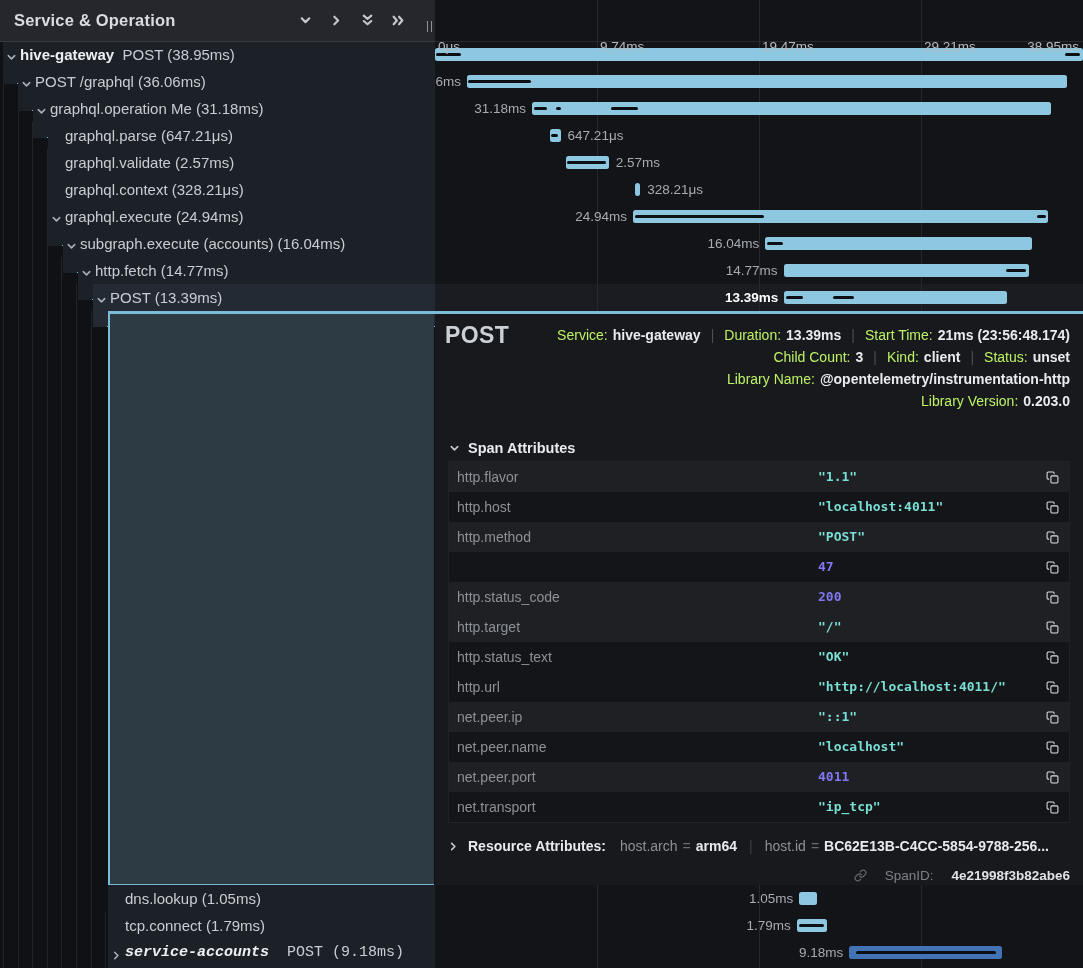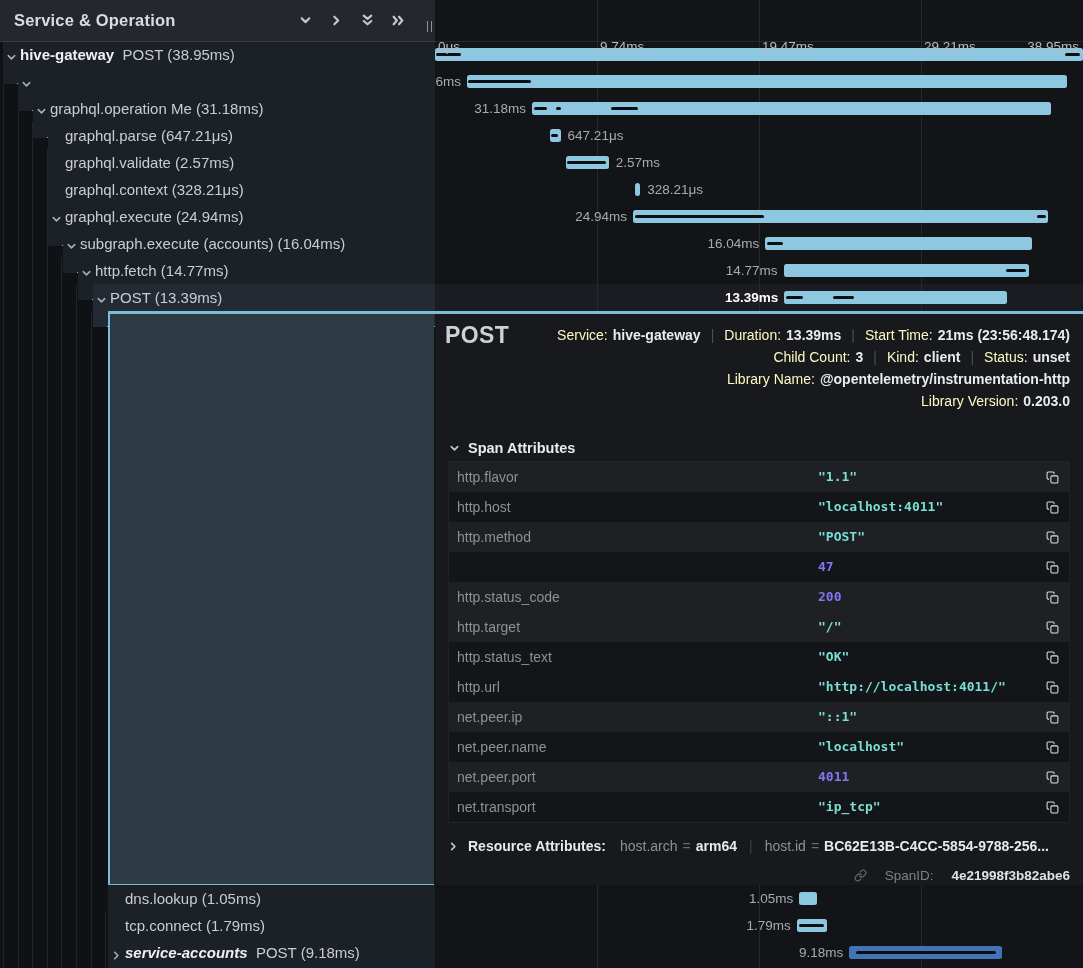--- a/index.html
+++ b/index.html
@@ -37,21 +37,21 @@
   .bar{position:absolute;height:13px;border-radius:2.5px;z-index:1;}
   .bar-mark{position:absolute;top:5px;height:3px;background:#0c1014;border-radius:1.5px;}
   .bar-label{position:absolute;height:27px;line-height:27px;font-size:13.5px;color:#a6abb2;white-space:nowrap;z-index:1;}
   .bar-label.bold{color:#ffffff;font-weight:700;}
   
   #detail-divider{position:absolute;left:108px;top:311px;width:975px;height:3px;background:#7cbcdb;z-index:6;}
   #panel{position:absolute;left:435px;top:314px;width:648px;height:571px;background:#17191d;z-index:5;}
   #panel-title{position:absolute;left:10px;top:8px;font-size:23px;font-weight:600;color:#ccd1d7;letter-spacing:.4px;}
   #overview{position:absolute;right:13px;top:10px;display:flex;flex-direction:column;align-items:flex-end;}
   .ov-line{display:flex;align-items:center;height:22px;font-size:14px;white-space:nowrap;}
-  .ov-label{color:#fef9c3;}
+  .ov-label{color:#bef264;}
   .ov-value{color:#e9ebee;font-weight:700;margin-left:5px;}
   .ov-sep{color:#4b4e54;margin:0 10px;font-weight:300;}
   #attr-header{position:absolute;left:14px;top:126px;display:flex;align-items:center;gap:8px;cursor:pointer;}
   #attr-header svg{stroke:#c6cad0;fill:none;stroke-width:1.8;stroke-linecap:round;stroke-linejoin:round;}
   #attr-title{font-size:14.5px;font-weight:700;color:#e8eaec;}
   #attr-table{position:absolute;left:13px;right:13px;top:147px;border:1px solid rgba(255,255,255,0.045);box-sizing:border-box;}
   .attr-row{position:relative;height:30px;}
   .attr-row.odd{background:#1e2024;}
   .attr-row.even{background:#131518;}
   .attr-key{position:absolute;left:8px;top:0;height:30px;line-height:30px;font-size:14px;color:#8d9197;white-space:nowrap;}
@@ -119,20 +119,21 @@
               <polyline points="2.5,4 6,7.5 9.5,4"></polyline>
             </svg></span>
           <span class="row-label" style="left: 20px;"><b>hive-gateway</b>&nbsp; POST (38.95ms)</span>
           <div class="row-border" style="left: 17px;"></div>
         </div>
         <div class="tree-row" style="top: 68px;">
           <div class="row-bg" style="left: 18px;"></div>
           <span class="row-chev" style="left: 21px;"><svg width="11" height="11" viewBox="0 0 12 12" style="stroke: rgb(170, 176, 183);">
               <polyline points="2.5,4 6,7.5 9.5,4"></polyline>
             </svg></span>
+          <span class="row-label" style="left: 35px;">POST /graphql (36.06ms)</span>
           <div class="row-border" style="left: 32px;"></div>
         </div>
         <div class="tree-row" style="top: 95px;">
           <div class="row-bg" style="left: 33px;"></div>
           <span class="row-chev" style="left: 36px;"><svg width="11" height="11" viewBox="0 0 12 12" style="stroke: rgb(170, 176, 183);">
               <polyline points="2.5,4 6,7.5 9.5,4"></polyline>
             </svg></span>
           <span class="row-label" style="left: 50px;">graphql.operation Me (31.18ms)</span>
           <div class="row-border" style="left: 47px;"></div>
         </div>
@@ -191,21 +192,21 @@
         <div class="tree-row" style="top: 912px;">
           <div class="row-bg" style="left: 108px;"></div>
           <span class="row-label" style="left: 125px;">tcp.connect (1.79ms)</span>
           <div class="row-border" style="left: 122px;"></div>
         </div>
         <div class="tree-row" style="top: 939px;">
           <div class="row-bg" style="left: 108px;"></div>
           <span class="row-chev" style="left: 111px;"><svg width="11" height="11" viewBox="0 0 12 12" style="stroke: rgb(170, 176, 183);">
               <polyline points="4,2.5 7.5,6 4,9.5"></polyline>
             </svg></span>
-          <span class="row-label" style="left: 125px;"><b class="it">service-accounts</b>&nbsp; POST (9.18ms)</span>
+          <span class="row-label" style="left: 125px; font-family: Liberation Mono, monospace;"><b class="it">service-accounts</b>&nbsp; POST (9.18ms)</span>
           <div class="row-border" style="left: 122px;"></div>
         </div>
       </div>
     <div id="detail-left"></div>
   <div class="guide" style="left: 3px; top: 68px; bottom: 0px;"></div>
       <div class="guide" style="left: 17.6px; top: 95px; bottom: 0px;"></div>
       <div class="guide" style="left: 32.2px; top: 122px; bottom: 0px;"></div>
       <div class="guide" style="left: 46.8px; top: 149px; bottom: 0px;"></div>
       <div class="guide" style="left: 61.4px; top: 257px; bottom: 0px;"></div>
       <div class="guide" style="left: 76px; top: 284px; bottom: 0px;"></div>

